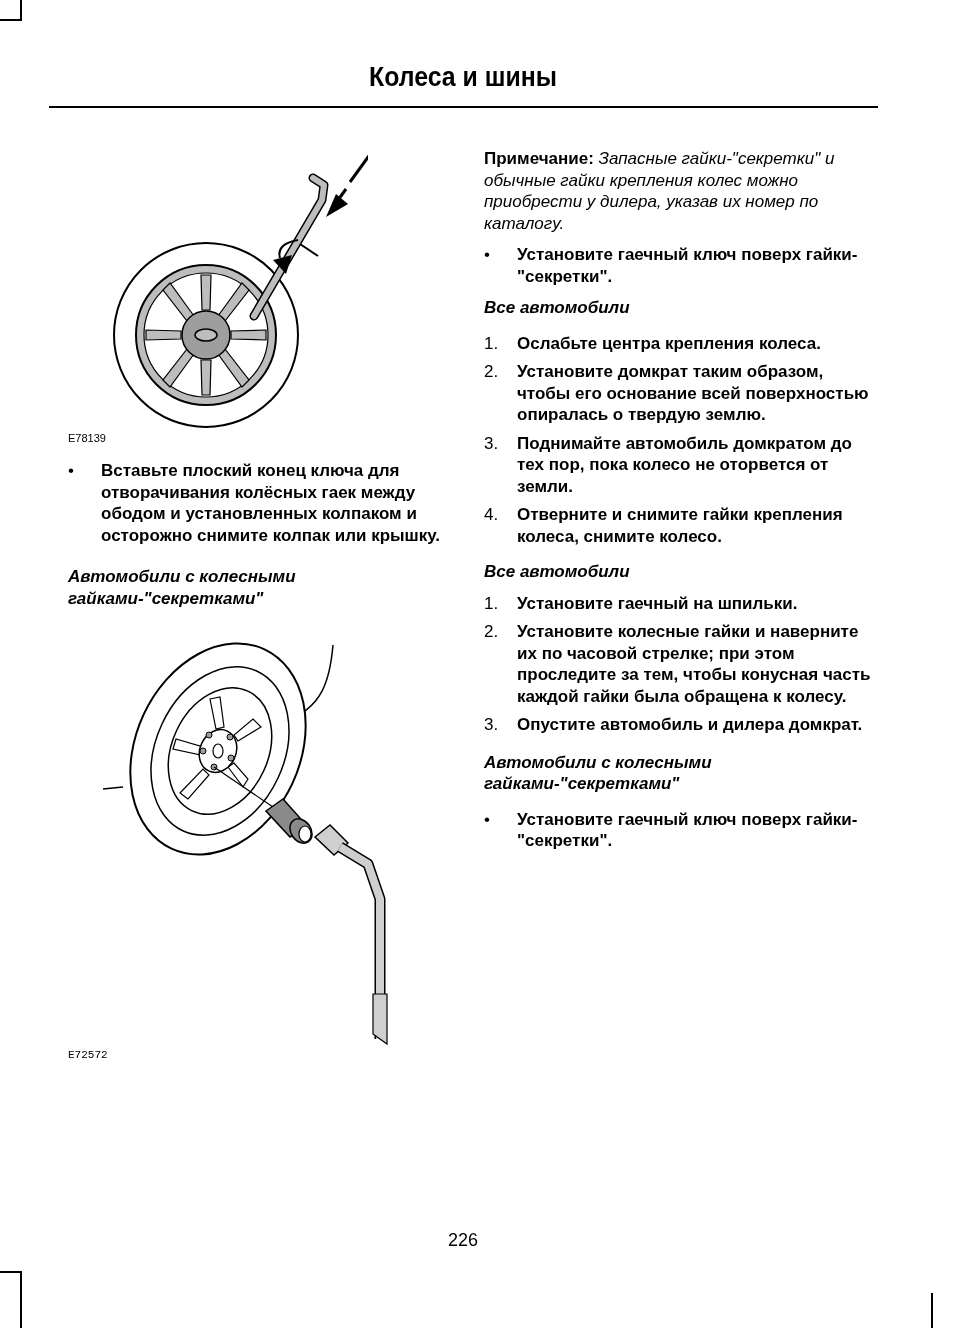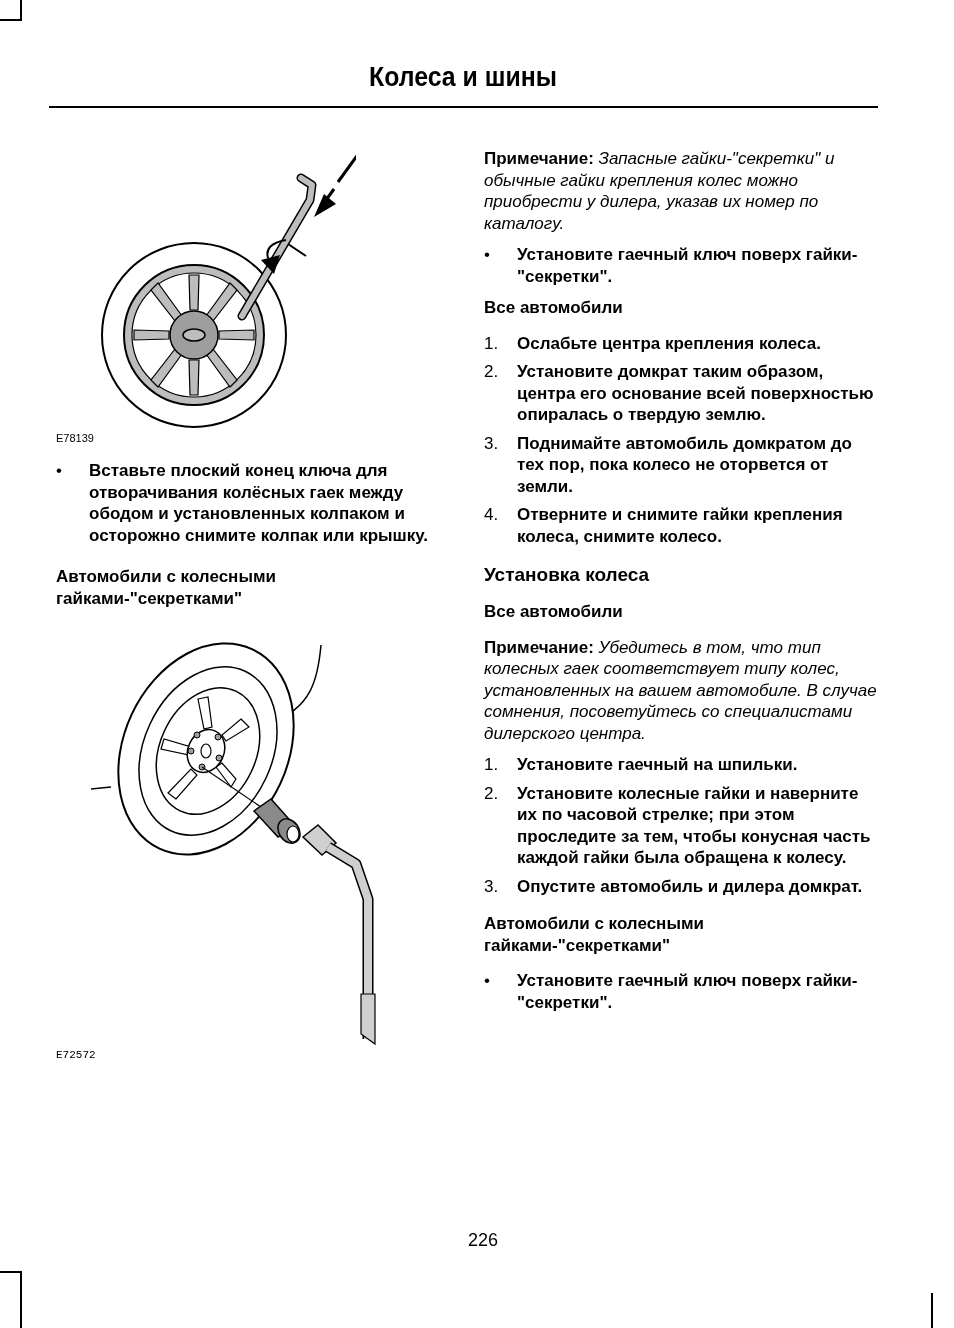--- a/index.html
+++ b/index.html
@@ -8,36 +8,36 @@
     font-family: "Liberation Sans", sans-serif; color: #000;
   }
   .crop-mark { position: absolute; background: #000; }
   .page-title {
     position: absolute; top: 62px; left: 0; width: 926px; text-align: center;
     font-family: "Liberation Sans", sans-serif; font-weight: bold; font-size: 27px;
     transform: scaleX(0.92); transform-origin: 463px 0;
   }
   .title-rule { position: absolute; top: 106px; left: 49px; width: 829px; height: 1.5px; background: #000; }
   .col { position: absolute; top: 140px; width: 395px; }
-  .col-left { left: 56px; }
+  .col-left { left: 68px; }
   .col-right { left: 484px; }
   .fig { position: relative; }
   .fig-id { font-size: 11px; margin-top: 2px; }
   p, .item { font-size: 17px; line-height: 21.5px; margin: 0; }
   .note-label { font-weight: bold; text-align: center; }
   .note-text { font-style: italic; }
   .bullet-list, .num-list { list-style: none; margin: 0; padding: 0; }
   .bullet-list li, .num-list li {
     display: flex; font-size: 17px; line-height: 21.5px; margin: 0 0 7px 0;
   }
   .marker { flex: 0 0 33px; }
   .text { flex: 1; font-weight: bold; }
-  h3 { font-size: 17px; font-weight: bold; margin: 0; line-height: 21.5px; }
+  h3 { font-size: 17px; font-weight: bold; margin: 0; line-height: 21.5px; font-style: italic; }
   h2 { font-size: 19px; font-weight: bold; margin: 0; line-height: 24px; }
-  .page-number { position: absolute; top: 1230px; left: 0; width: 926px; text-align: center; font-size: 18px; margin-left: 20px; }
+  .page-number { position: absolute; top: 1230px; left: 0; width: 926px; text-align: center; font-size: 18px; }
 </style>
 </head>
 <body>
 
 <div class="crop-mark" style="left:20px;top:0;width:2px;height:20px;"></div>
 <div class="crop-mark" style="left:0;top:19px;width:22px;height:2px;"></div>
 <div class="crop-mark" style="left:0;top:1271px;width:22px;height:2px;"></div>
 <div class="crop-mark" style="left:20px;top:1271px;width:2px;height:57px;"></div>
 <div class="crop-mark" style="left:931px;top:1293px;width:2px;height:35px;"></div>
 
@@ -147,40 +147,35 @@
 
   <h3 style="margin-top:10px;">Все автомобили</h3>
 
   <ol class="num-list" style="margin-top:14px;">
     <li>
         <span class="marker">1.</span>
         <span class="text">Ослабьте центра крепления колеса.</span>
       </li>
     <li>
         <span class="marker">2.</span>
-        <span class="text">Установите домкрат таким образом, центра его основание всей поверхностью опиралась о твердую землю.</span>
+        <span class="text">Установите домкрат таким образом, чтобы его основание всей поверхностью опиралась о твердую землю.</span>
       </li>
     <li>
         <span class="marker">3.</span>
         <span class="text">Поднимайте автомобиль домкратом до тех пор, пока колесо не оторвется от земли.</span>
       </li>
     <li>
         <span class="marker">4.</span>
         <span class="text">Отверните и снимите гайки крепления колеса, снимите колесо.</span>
       </li>
   </ol>
 
-  <h2 style="margin-top:16px;">Установка колеса</h2>
 
   <h3 style="margin-top:14px;">Все автомобили</h3>
 
-  <p style="margin-top:14px;">
-    <span class="note-label">Примечание:</span>
-    <span class="note-text">Убедитесь в том, что тип колесных гаек соответствует типу колес, установленных на вашем автомобиле. В случае сомнения, посоветуйтесь со специалистами дилерского центра.</span>
-  </p>
 
   <ol class="num-list" style="margin-top:10px;">
     <li>
         <span class="marker">1.</span>
         <span class="text">Установите гаечный на шпильки.</span>
       </li>
     <li>
         <span class="marker">2.</span>
         <span class="text">Установите колесные гайки и наверните их по часовой стрелке; при этом проследите за тем, чтобы конусная часть каждой гайки была обращена к колесу.</span>
       </li>

